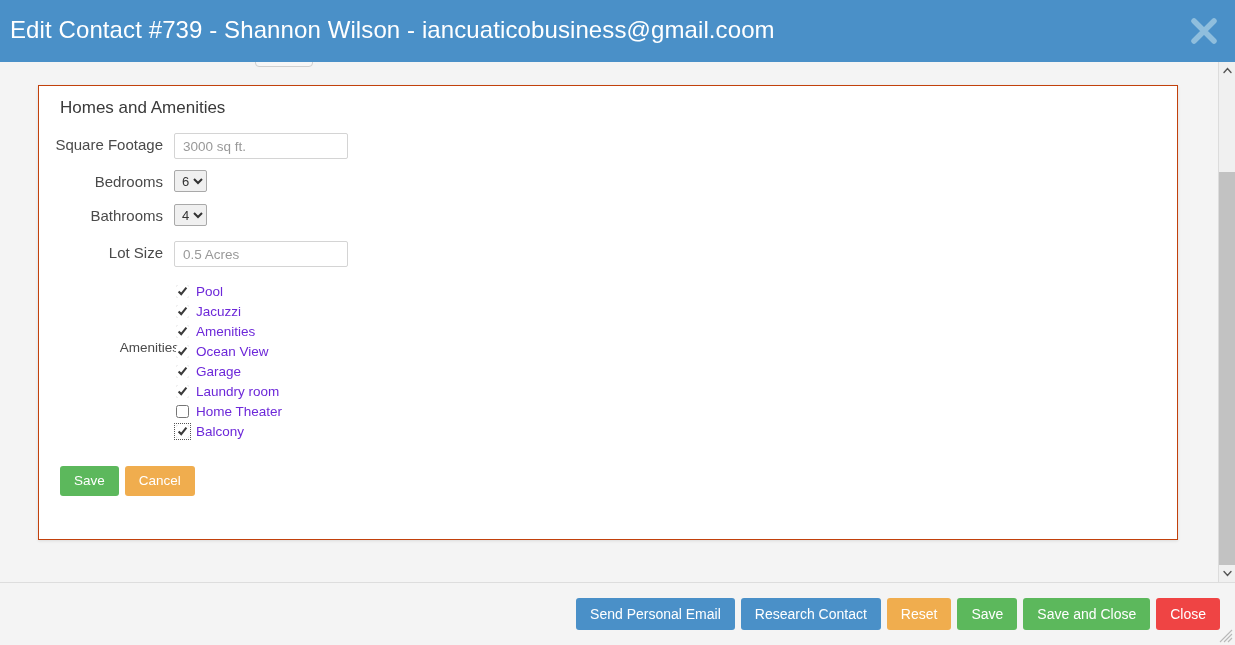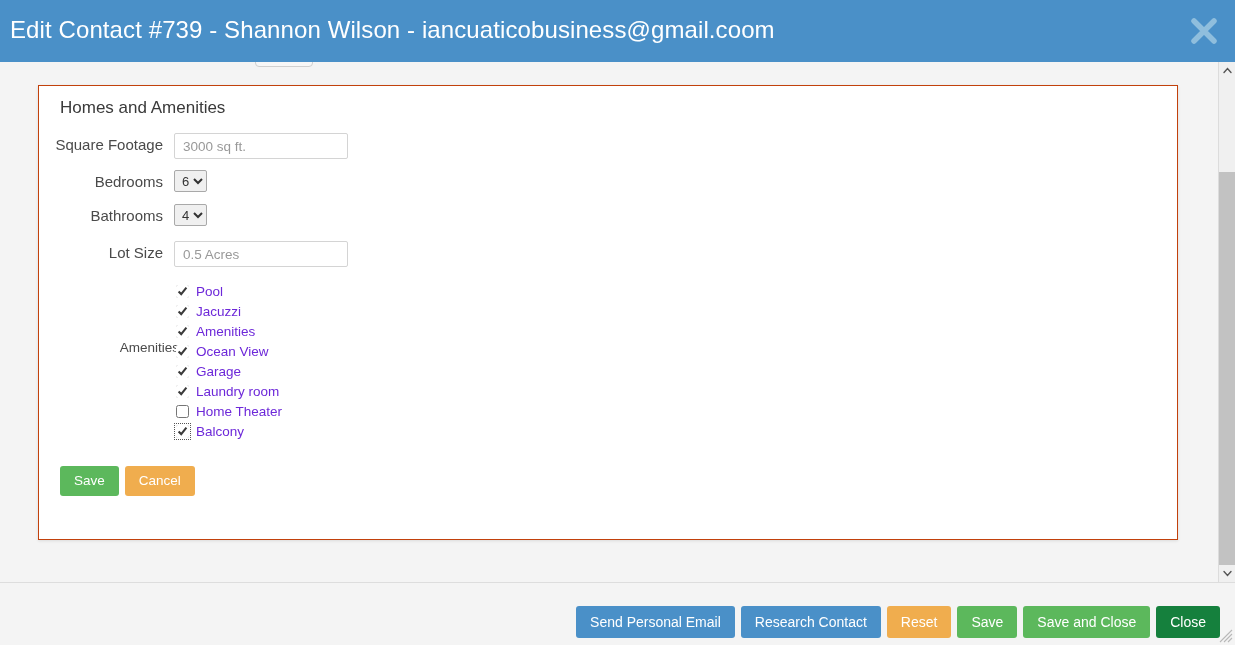--- a/index.html
+++ b/index.html
@@ -168,21 +168,21 @@
     font-family: "Liberation Sans", sans-serif;
     cursor: pointer;
     padding: 0 14px;
     height: 30px;
     line-height: 30px;
     text-align: center;
   }
   .btn-green  { background: #5cb85c; }
   .btn-orange { background: #f0ad4e; }
   .btn-blue   { background: #4a90c8; }
-  .btn-gray   { background: #15803d; }
+  .btn-gray   { background: #ef4444; }
 
   .inner-actions {
     position: absolute;
     left: 21px; top: 380px;
   }
   .inner-actions .btn { margin-right: 6px; }
 
   
   .scrollbar {
     position: absolute;
@@ -221,21 +221,20 @@
     position: absolute;
     left: 0; top: 583px;
     width: 1235px; height: 62px;
     background: #f4f4f4;
   }
   .footer-actions {
     position: absolute;
     right: 15px; top: 15px;
     display: flex;
     gap: 6px;
-    margin-top: 8px;
   }
   .footer-actions .btn {
     height: 32px;
     line-height: 32px;
     font-size: 14px;
     border-radius: 3px;
   }
   .resize-grip {
     position: absolute;
     right: 2px; bottom: 2px;

